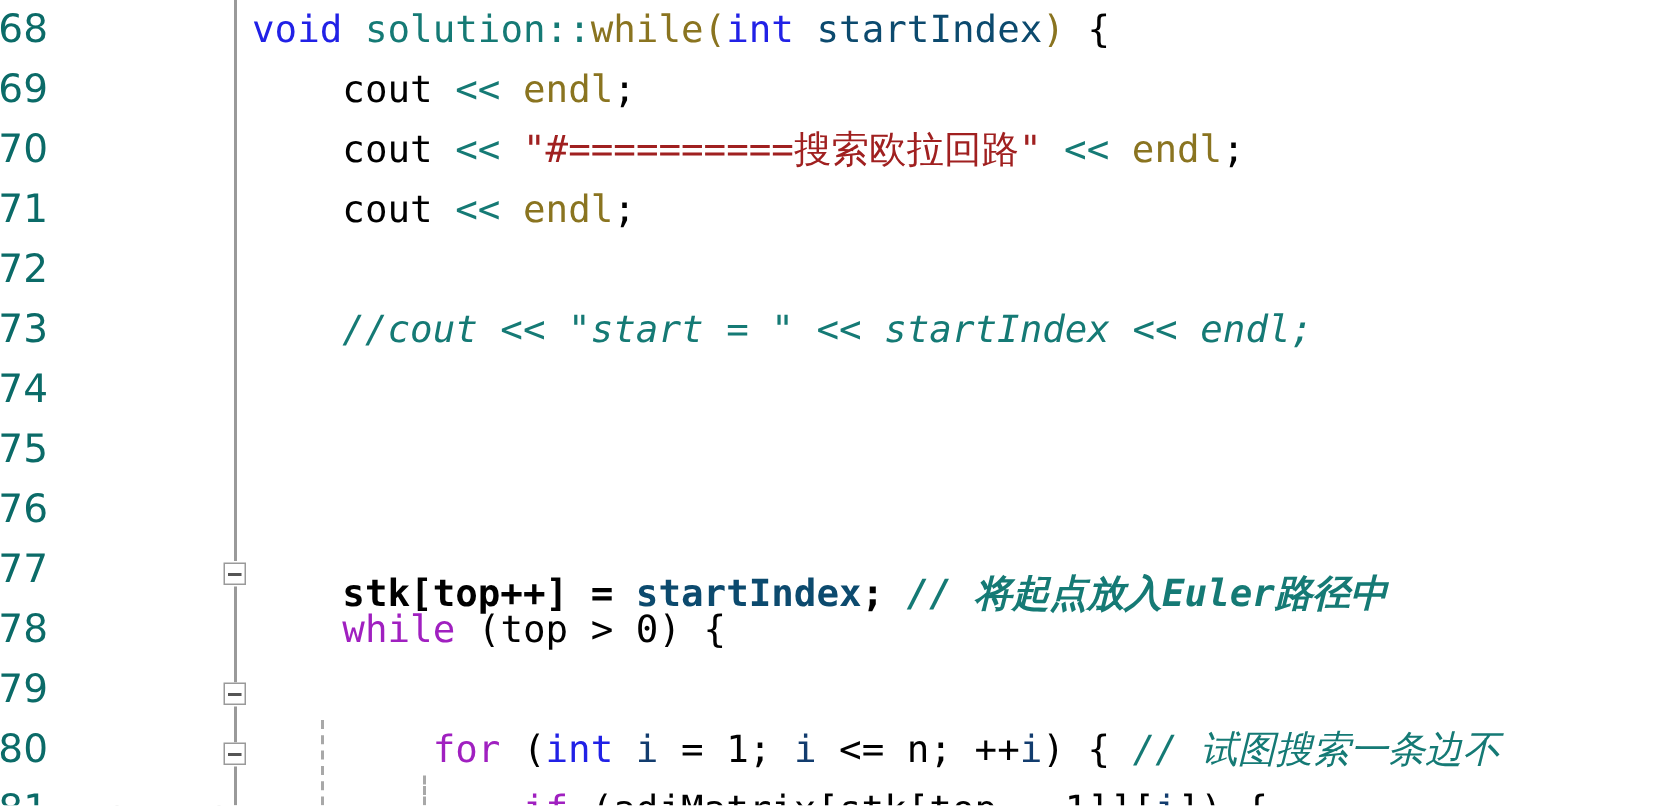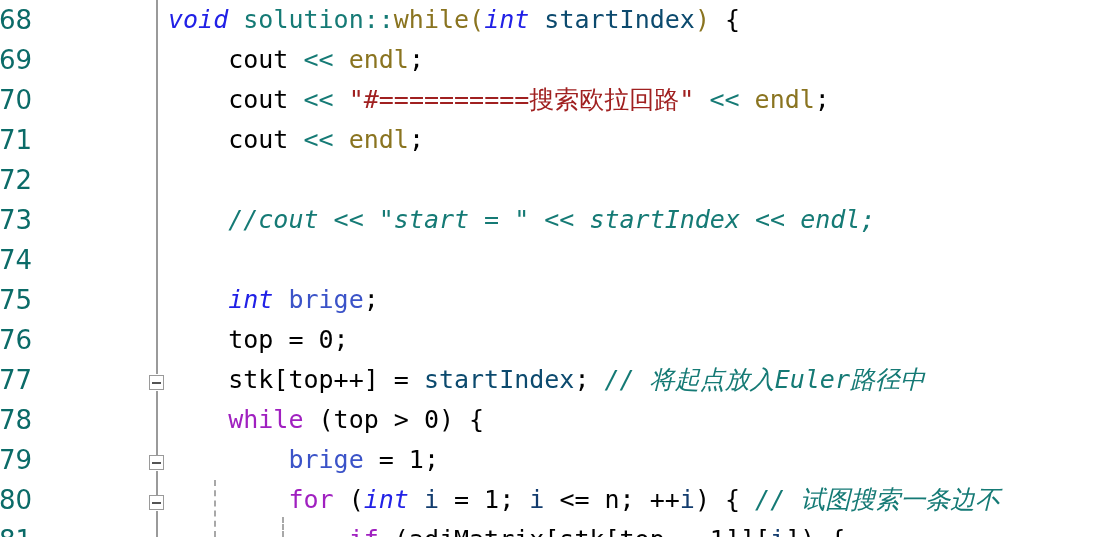--- a/index.html
+++ b/index.html
@@ -93,21 +93,21 @@
   .iguide {
     position: absolute;
     top: 0;
     width: 0;
     height: 537px;
     border-left: 2px dashed #a8a8a8;
     z-index: 1;
   }
 
   
-  .kw      { color: #2121e6; font-style: italic; }          
+  .kw      { color: #2121e6; }          
   .kw2     { color: #a020c0; }          
   .cls     { color: #157a75; }          
   .fn      { color: #8a7420; }          
   .param   { color: #0c4a6e; }          
   .var     { color: #3b53c8; }          
   .ivar    { color: #123c6e; }          
   .str     { color: #a02020; }          
   .cmt     { color: #157a75; font-style: italic; }
   .op      { color: #157a75; }          
   .std     { color: #8a7420; }          
@@ -133,29 +133,27 @@
     <div class="line" style="top:80px;"><span class="plain">    </span><span class="plain">cout</span><span class="plain"> </span><span class="op">&lt;&lt;</span><span class="plain"> </span><span class="str">"#==========搜索欧拉回路"</span><span class="plain"> </span><span class="op">&lt;&lt;</span><span class="plain"> </span><span class="std">endl</span><span class="plain">;</span></div>
 
     <div class="line" style="top:120px;"><span class="plain">    </span><span class="plain">cout</span><span class="plain"> </span><span class="op">&lt;&lt;</span><span class="plain"> </span><span class="std">endl</span><span class="plain">;</span></div>
 
     <div class="line" style="top:160px;"><span class="plain"></span></div>
 
     <div class="line" style="top:200px;"><span class="plain">    </span><span class="cmt">//cout &lt;&lt; "start = " &lt;&lt; startIndex &lt;&lt; endl;</span></div>
 
     <div class="line" style="top:240px;"><span class="plain"></span></div>
 
-    <div class="line" style="top:280px;"><span class="plain">    </span><span class="kw">int</span><span class="plain"> </span><span class="var">brige</span><span class="plain">;</span></div>
 
-    <div class="line" style="top:320px;"><span class="plain">    </span><span class="plain">top = 0;</span></div>
+    <div class="line" style="top:320px;"><span class="plain">    </span></div>
 
-    <div class="line" style="top:360px;"><span class="plain">    </span><span class="plain">stk[top++] = </span><span class="param">startIndex</span><span class="plain">;</span><span class="plain"> </span><span class="cmt">// 将起点放入Euler路径中</span></div>
+    <div class="line" style="top:376px;font-weight:bold;"><span class="plain">    </span><span class="plain">stk[top++] = </span><span class="param">startIndex</span><span class="plain">;</span><span class="plain"> </span><span class="cmt">// 将起点放入Euler路径中</span></div>
 
     <div class="line" style="top:400px;"><span class="plain">    </span><span class="kw2">while</span><span class="plain"> (top &gt; 0) {</span></div>
 
-    <div class="line" style="top:440px;"><span class="plain">        </span><span class="var">brige</span><span class="plain"> = 1;</span></div>
 
     <div class="line" style="top:480px;"><span class="plain">        </span><span class="kw2">for</span><span class="plain"> (</span><span class="kw">int</span><span class="plain"> </span><span class="ivar">i</span><span class="plain"> = 1; </span><span class="ivar">i</span><span class="plain"> &lt;= n; ++</span><span class="ivar">i</span><span class="plain">) { </span><span class="cmt">// 试图搜索一条边不</span></div>
 
     <div class="line" style="top:520px;"><span class="plain">            </span><span class="kw2">if</span><span class="plain"> (adjMatrix[stk[top - 1]][</span><span class="ivar">i</span><span class="plain">]) {</span></div>
 
   </div>
 
   <div class="gutter">
     <div class="lnum" style="top:0px;">368</div>
     <div class="lnum" style="top:40px;">369</div>

